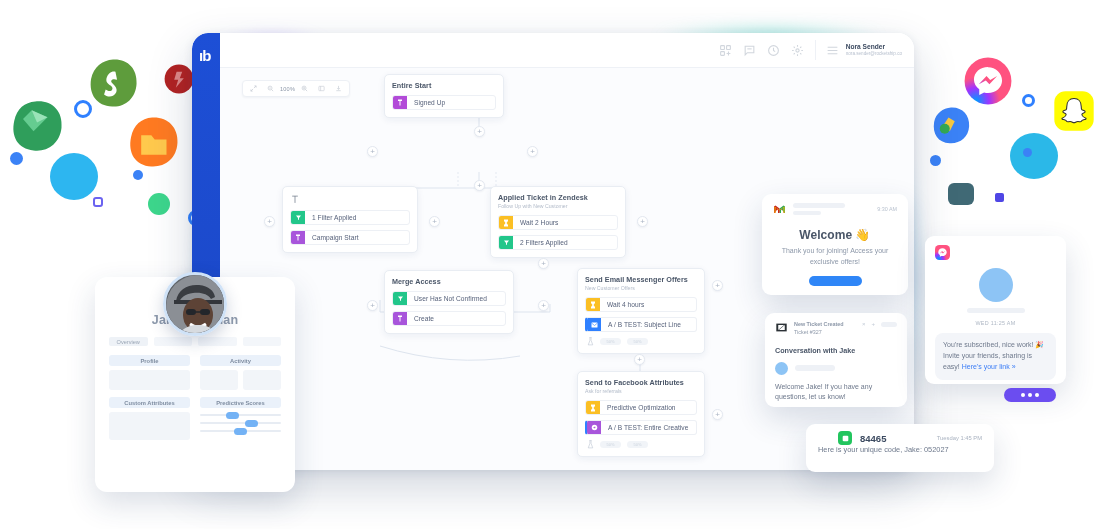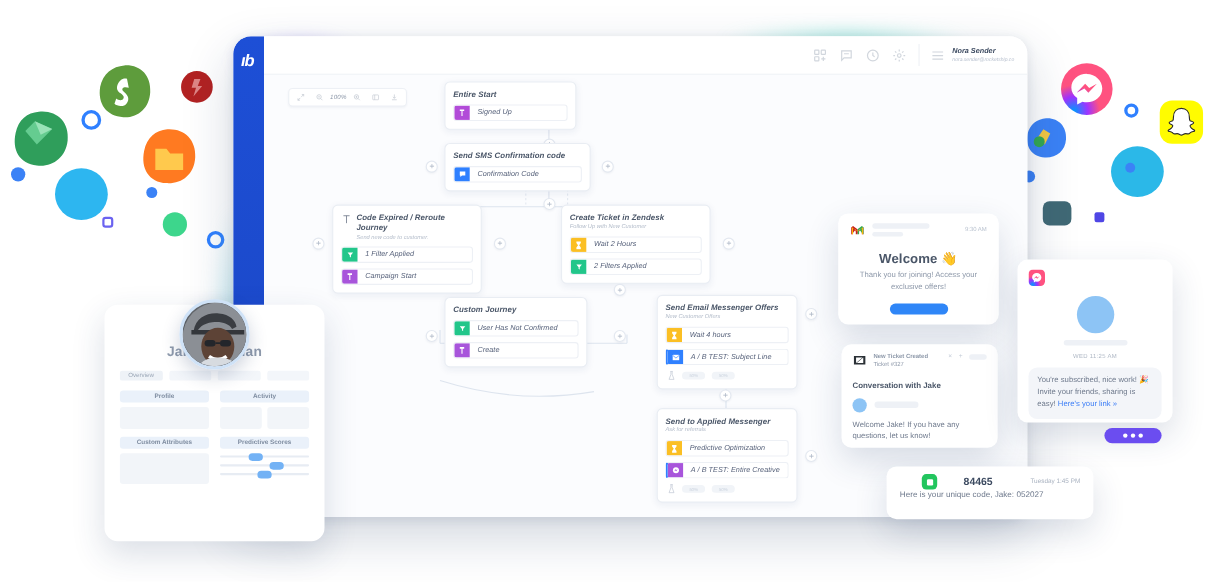--- a/index.html
+++ b/index.html
@@ -10,27 +10,26 @@
     font-family: "Liberation Sans", sans-serif;
     -webkit-font-smoothing: antialiased;
   }
   #stage { position: relative; width: 1110px; height: 529px; background: #fff; }
 
   
   .blob { position: absolute; border-radius: 50%; filter: blur(0.3px); }
 
   
   #device {
-    position: absolute; left: 212px; top: 33px;
+    position: absolute; left: 192px; top: 33px;
     width: 722px; height: 437px;
     background: #ffffff;
     border-radius: 16px;
     box-shadow: 0 18px 46px rgba(25,50,90,.20), 0 2px 10px rgba(25,50,90,.10);
     overflow: hidden;
-    font-style: italic;
   }
   #device-glow {
     position: absolute; left: 182px; top: 18px;
     width: 752px; height: 470px; border-radius: 30px;
     background:
       radial-gradient(closest-side at 12% 8%, rgba(150,120,255,.55), rgba(150,120,255,0) 70%),
       radial-gradient(closest-side at 78% 4%, rgba(60,210,190,.50), rgba(60,210,190,0) 70%),
       radial-gradient(closest-side at 95% 55%, rgba(90,200,255,.45), rgba(90,200,255,0) 70%),
       radial-gradient(closest-side at 50% 100%, rgba(60,225,235,.55), rgba(60,225,235,0) 70%),
       radial-gradient(closest-side at 4% 62%, rgba(120,215,230,.45), rgba(120,215,230,0) 70%);
@@ -158,21 +157,21 @@
   #messenger .mavatar { width:34px; height:34px; border-radius:50%; background:#8dc4f5; margin: 4px auto 0 auto;}
   #messenger .mname { width:58px; height:5px; border-radius:3px; background:#eef1f6; margin: 6px auto 0 auto;}
   #messenger .mtime { text-align:center; font-size:5.4px; color:#aeb7c4; margin-top:7px; letter-spacing:.3px;}
   #messenger .bubble { margin-top:7px; background:#f3f5f9; border-radius:8px; padding:7px 8px; font-size:7px; color:#6e798c; line-height:1.55;}
   #messenger .bubble a { color:#3b7df6; text-decoration:none; }
   #messenger .sent { margin: 8px 0 0 auto; width:52px; height:14px; border-radius:8px; background:#6b4df0; display:flex; align-items:center; justify-content:center; gap:3px;}
   #messenger .sent i { width:4px; height:4px; border-radius:50%; background:#fff; display:block;}
 
   
   #sms { left: 806px; top: 424px; width: 188px; height: 48px; border-radius:9px; padding: 7px 12px;}
-  #sms .srow { display:flex; align-items:center; gap:24px;padding-left:20px;}
+  #sms .srow { display:flex; align-items:center; gap:8px;padding-left:20px;}
   #sms .sicon { width:14px; height:14px; border-radius:4px; background:#22c55e; display:flex; align-items:center; justify-content:center;}
   #sms .snum { font-size:9.5px; font-weight:700; color:#3c4a60;}
   #sms .stime { margin-left:auto; font-size:5.8px; color:#a9b2c0;}
   #sms .sbody { margin-top:0; font-size:7.4px; color:#6e798c;}
 
   
   .appicon { position:absolute; display:flex; align-items:center; justify-content:center; }
 </style>
 </head>
 <body>
@@ -354,48 +353,31 @@
           <div class="sw" style="background:#b24bd8;">
               <svg width="6" height="7" viewBox="0 0 12 14" fill="#fff">
                 <path d="M2 1h8v3H7v9H5V4H2z"></path>
               </svg>
             </div>
           <div class="lbl">Signed Up</div>
         </div>
       </div>
       <div class="plus" style="left:254px;top:58px;">+</div>
 
-      <div class="node" style="left:164px;top:62px;width:133px;">
-        <div class="hdr">
-            <div class="ttl">Send SMS Confirmation code</div>
-          </div>
-        <div class="row">
-          <div class="sw" style="background:#2f80ff;">
-              <svg width="7" height="7" viewBox="0 0 14 14" fill="#fff">
-                <path d="M2 2h10v7H6l-3 3V9H2z"></path>
-              </svg>
-            </div>
-          <div class="lbl">Confirmation Code</div>
-        </div>
-      </div>
       <div class="plus" style="left:147px;top:78px;">+</div>
       <div class="plus" style="left:307px;top:78px;">+</div>
       <div class="plus" style="left:254px;top:112px;">+</div>
 
       <div class="node" style="left:62px;top:118px;width:136px;">
         <div class="hdr">
           <div class="hicon">
               <svg width="8" height="9" viewBox="0 0 14 16" stroke="#5a6辆" fill="none">
                 <path d="M2 2h10M7 2v12" stroke="#6b7687" stroke-width="1.3"></path>
               </svg>
             </div>
-          <div>
-            <div class="ttl">Code Expired / Reroute Journey</div>
-            <div class="sub">Send new code to customer.</div>
-          </div>
         </div>
         <div class="row">
           <div class="sw" style="background:#22c68a;">
               <svg width="7" height="7" viewBox="0 0 14 14" fill="#fff">
                 <path d="M2 3h10L8 8v4L6 11V8z"></path>
               </svg>
             </div>
           <div class="lbl">1 Filter Applied</div>
         </div>
         <div class="row">
@@ -406,21 +388,21 @@
             </div>
           <div class="lbl">Campaign Start</div>
         </div>
       </div>
       <div class="plus" style="left:44px;top:148px;">+</div>
       <div class="plus" style="left:209px;top:148px;">+</div>
 
       <div class="node" style="left:270px;top:118px;width:136px;">
         <div class="hdr">
             <div>
-          <div class="ttl">Create Ticket in Zendesk</div>
+          <div class="ttl">Applied Ticket in Zendesk</div>
           <div class="sub">Follow Up with New Customer</div>
         </div>
           </div>
         <div class="row">
           <div class="sw" style="background:#fbbf24;">
               <svg width="6" height="8" viewBox="0 0 12 16" fill="#fff">
                 <path d="M2 1h8v3L7 8l3 4v3H2v-3l3-4-3-4z"></path>
               </svg>
             </div>
           <div class="lbl">Wait 2 Hours</div>
@@ -431,21 +413,21 @@
                 <path d="M2 3h10L8 8v4L6 11V8z"></path>
               </svg>
             </div>
           <div class="lbl">2 Filters Applied</div>
         </div>
       </div>
       <div class="plus" style="left:417px;top:148px;">+</div>
 
       <div class="node" style="left:164px;top:202px;width:130px;">
         <div class="hdr">
-            <div class="ttl">Custom Journey</div>
+            <div class="ttl">Merge Access</div>
           </div>
         <div class="row">
           <div class="sw" style="background:#22c68a;">
               <svg width="7" height="7" viewBox="0 0 14 14" fill="#fff">
                 <path d="M2 3h10L8 8v4L6 11V8z"></path>
               </svg>
             </div>
           <div class="lbl">User Has Not Confirmed</div>
         </div>
         <div class="row">
@@ -496,21 +478,21 @@
               <span>50%</span>
             </span>
         </div>
       </div>
       <div class="plus" style="left:492px;top:212px;">+</div>
       <div class="plus" style="left:414px;top:286px;">+</div>
 
       <div class="node" style="left:357px;top:303px;width:128px;">
         <div class="hdr">
             <div>
-          <div class="ttl">Send to Applied Messenger</div>
+          <div class="ttl">Send to Facebook Attributes</div>
           <div class="sub">Ask for referrals</div>
         </div>
           </div>
         <div class="row">
           <div class="sw" style="background:#fbbf24;">
               <svg width="6" height="8" viewBox="0 0 12 16" fill="#fff">
                 <path d="M2 1h8v3L7 8l3 4v3H2v-3l3-4-3-4z"></path>
               </svg>
             </div>
           <div class="lbl">Predictive Optimization</div>

